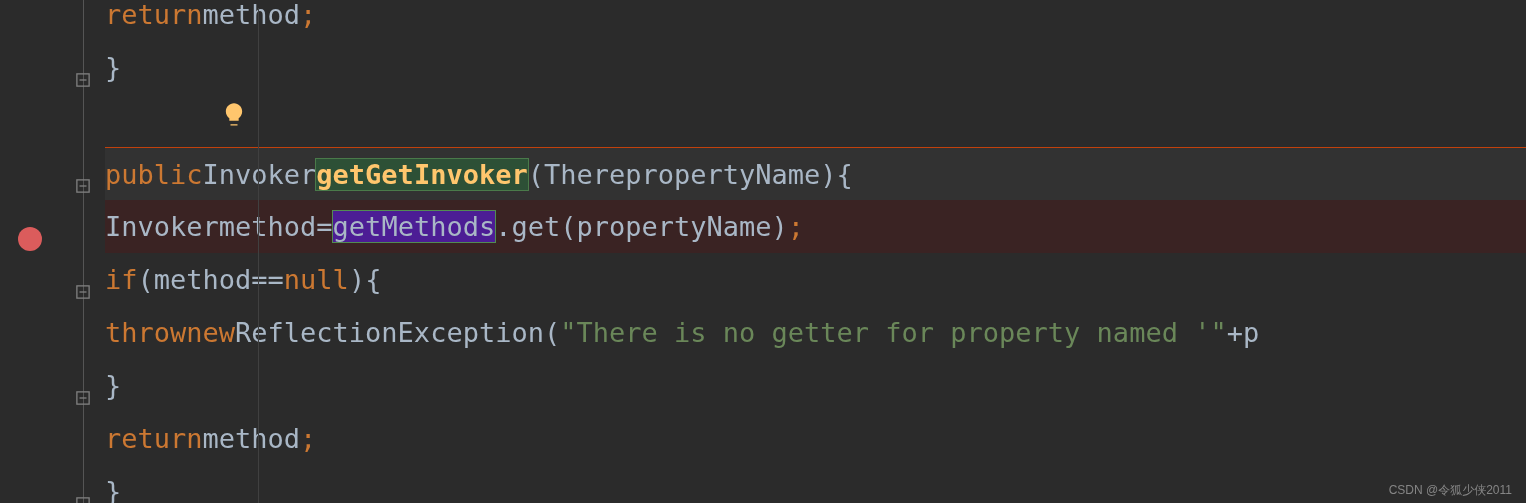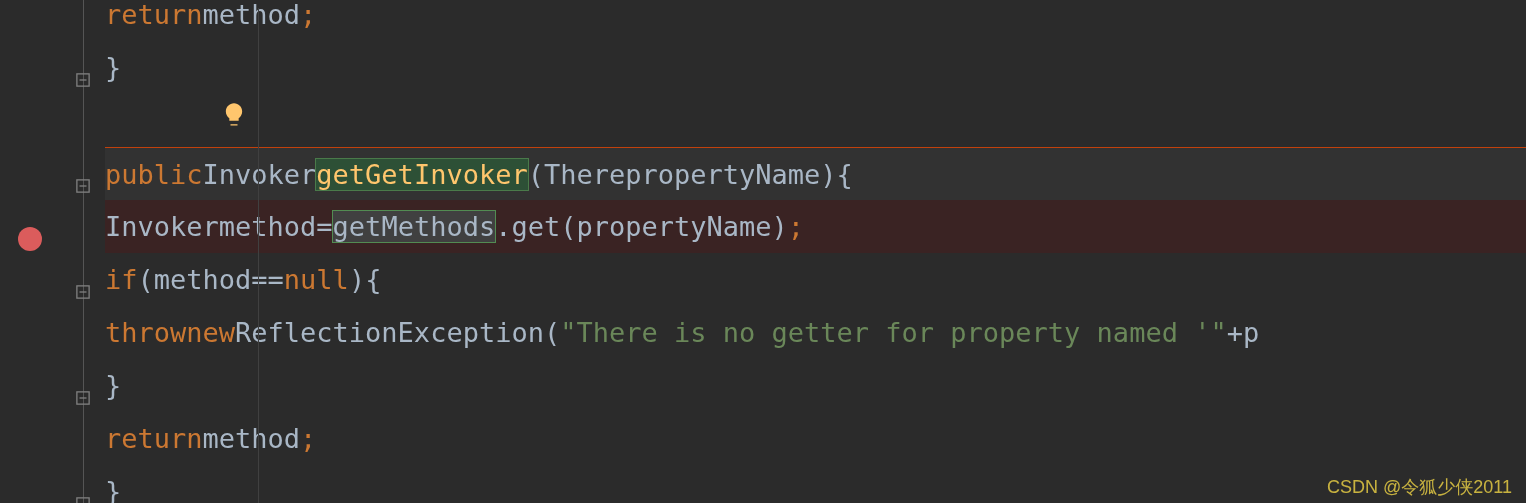--- a/index.html
+++ b/index.html
@@ -93,28 +93,28 @@
       top: 0;
       bottom: 0;
       width: 1px;
       background: #404040;
     }
     .il1 { left: 153px; }
     .k-orange { color: #cc7832; }
     .k-yellow { color: #ffc66d; }
     .k-str { color: #6a8759; }
     .k-text { color: #a9b7c6; }
-    .hl-green { background: #2d5036; outline: 1px solid #4a7a4a; }
-    .hl-green2 { background: #404040; outline: 1px solid #528c52; }
+    .hl-green { background: #2d5036; outline: 1px solid #4a7a4a; font-weight: bold; }
+    .hl-green2 { background: #4c1d95; outline: 1px solid #528c52; }
     .watermark {
       position: absolute;
       right: 14px;
       bottom: 4px;
-      color: #fde047;
-      font-size: 18px;
+      color: #a3a3a3;
+      font-size: 12px;
       opacity: 0.75;
       font-family: "Microsoft YaHei", sans-serif;
     }
   </style>
 </head>
 <body>
 
 <div class="editor">
   <div class="gutter">
     <div class="vline"></div>

